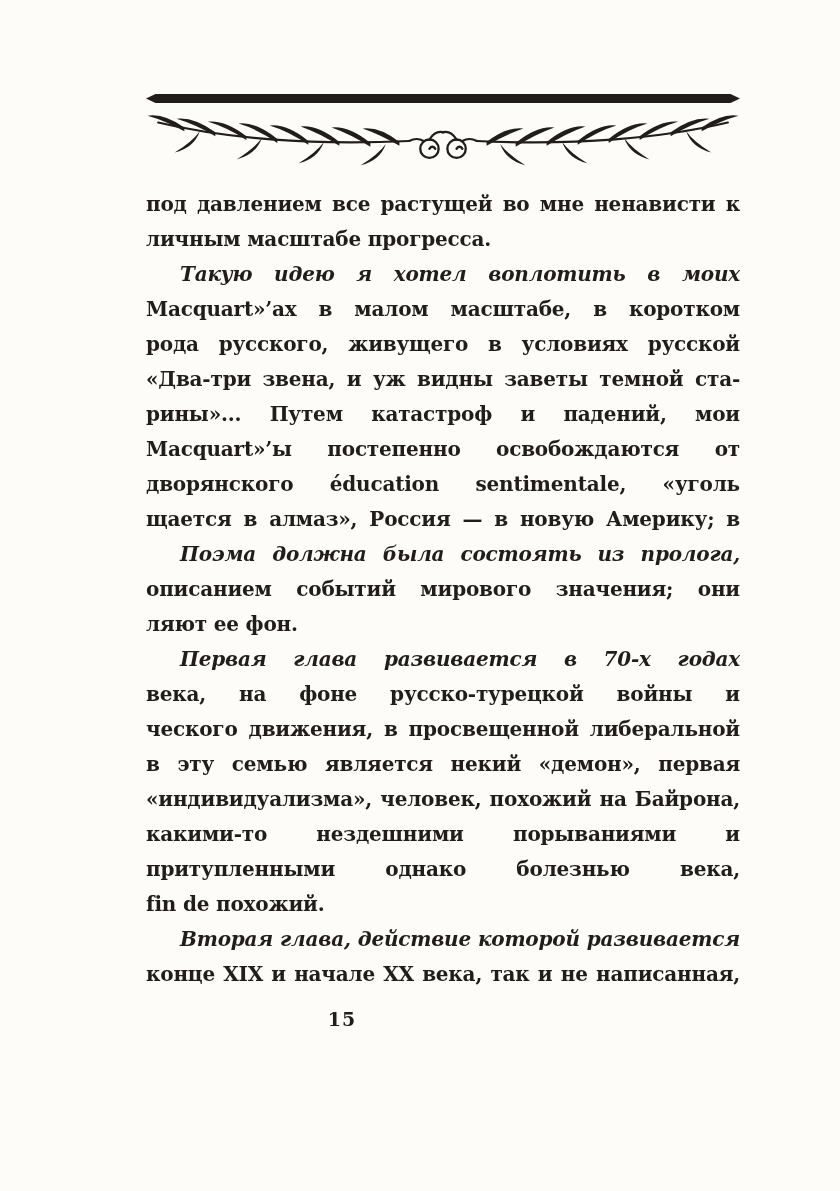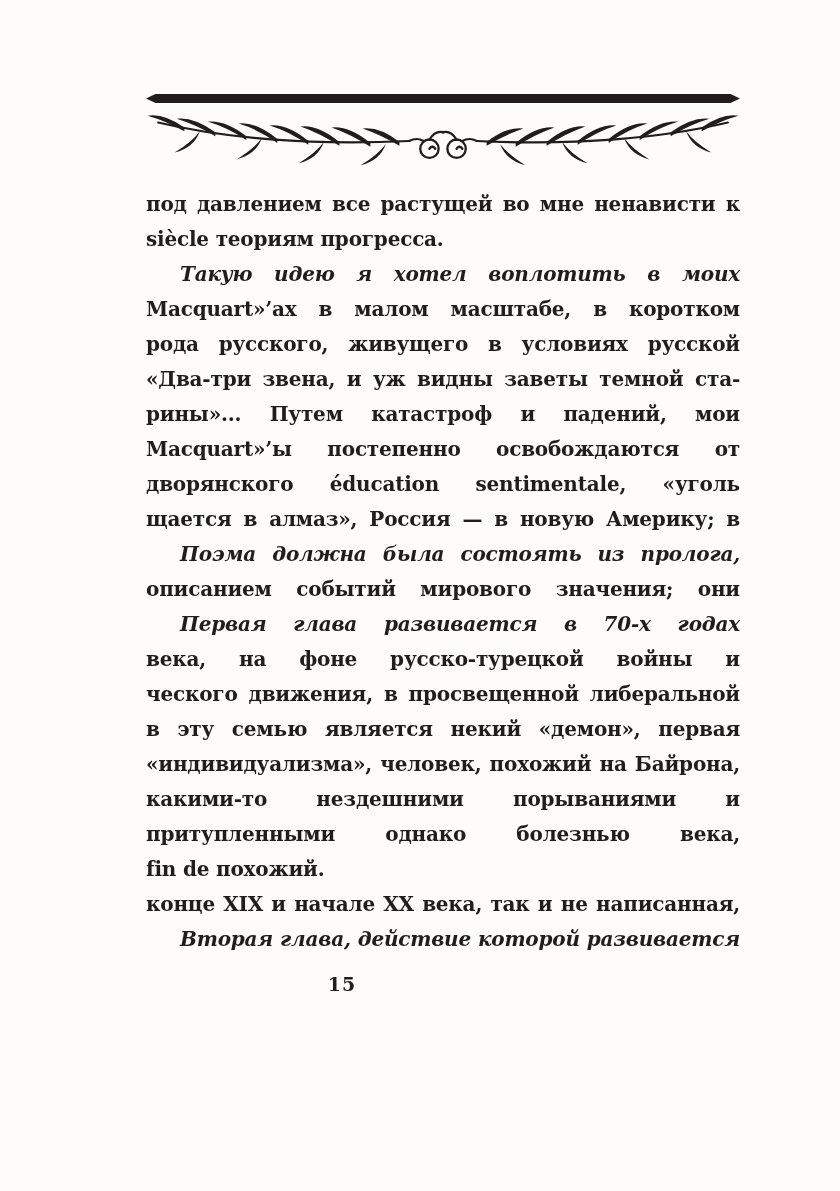--- a/index.html
+++ b/index.html
@@ -99,47 +99,48 @@
         <path d="M311,31.5 Q305,22 297,24"></path>
         <path d="M283,41 q3,-4 6,0"></path>
         <path d="M311,41 q3,-4 6,0"></path>
       </g>
     </svg>
   </div>
 
   <div class="text-block">
       <div class="paragraph">
         <div class="line fill">под давлением все растущей во мне ненависти к раз-</div>
-        <div class="line">siècle теориям прогресса.</div>
+        <div class="line">личным масштабе прогресса.</div>
       </div>
       <div class="paragraph">
         <div class="line fill first">Такую идею я хотел воплотить в моих «Rougon-</div>
         <div class="line fill">Macquart»’ах в малом масштабе, в коротком обрывке</div>
         <div class="line fill">рода русского, живущего в условиях русской жизни:</div>
         <div class="line fill">«Два-три звена, и уж видны заветы темной ста-</div>
         <div class="line fill">рины»... Путем катастроф и падений, мои «Rougon-</div>
         <div class="line fill">Macquart»’ы постепенно освобождаются от русско-</div>
         <div class="line fill">дворянского éducation sentimentale, «уголь превра-</div>
         <div class="line fill">щается в алмаз», Россия — в новую Америку; в новую,</div>
       </div>
       <div class="paragraph">
         <div class="line fill first">Поэма должна была состоять из пролога, трех</div>
         <div class="line fill">описанием событий мирового значения; они состав-</div>
+        <div class="line">ляют ее фон.</div>
       </div>
       <div class="paragraph">
         <div class="line fill first">Первая глава развивается в 70-х годах прошлого</div>
         <div class="line fill">века, на фоне русско-турецкой войны и народоволь-</div>
         <div class="line fill">ческого движения, в просвещенной либеральной семье;</div>
         <div class="line fill">в эту семью является некий «демон», первая ласточка</div>
         <div class="line fill">«индивидуализма», человек, похожий на Байрона, с</div>
         <div class="line fill">какими-то нездешними порываниями и стремлениями,</div>
         <div class="line fill">притупленными однако болезнью века, начинающимся</div>
         <div class="line">fin de похожий.</div>
       </div>
       <div class="paragraph">
+        <div class="line fill first">Вторая глава, действие которой развивается в</div>
         <div class="line fill">конце XIX и начале XX века, так и не написанная,</div>
-        <div class="line fill first">Вторая глава, действие которой развивается в</div>
       </div>
     </div>
 
   <div class="page-number">15</div>
 
 </div>
 
 </body></html>

